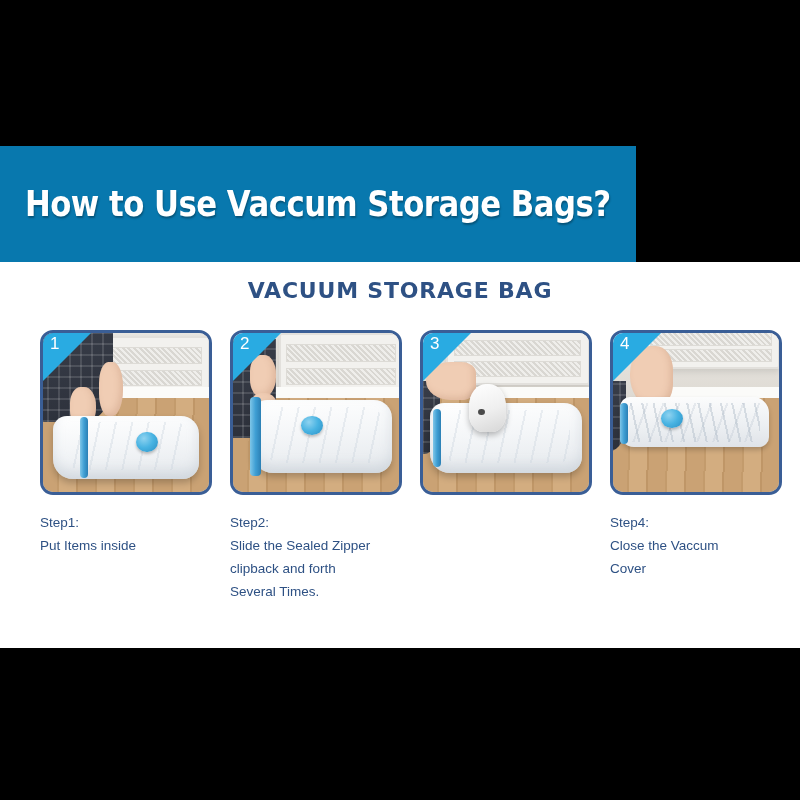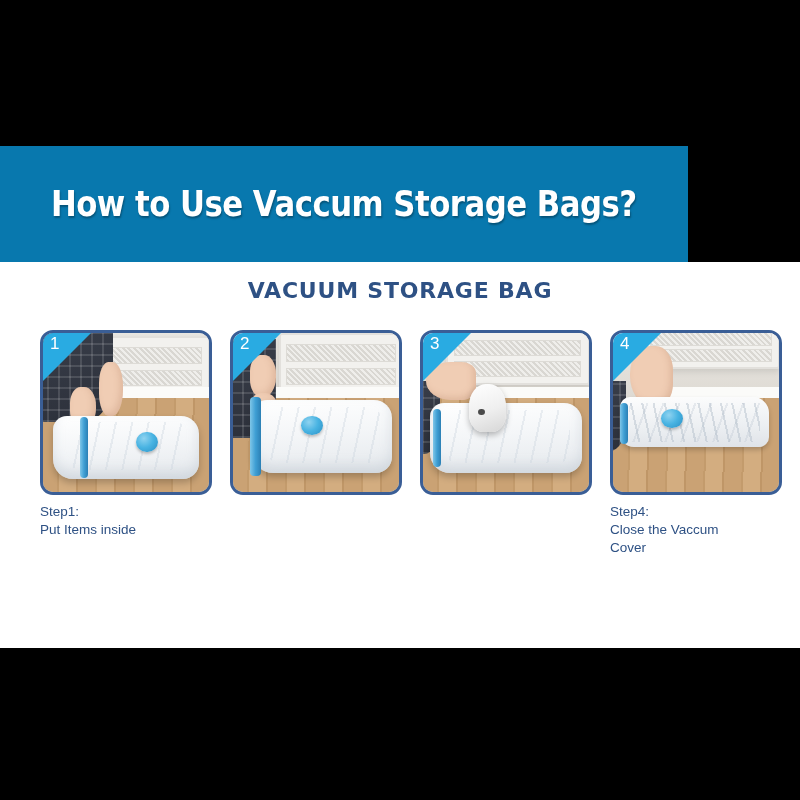--- a/index.html
+++ b/index.html
@@ -28,21 +28,21 @@
     background: #000000;
   }
   .letterbox.top { top: 0; height: 146px; }
   .letterbox.bottom { top: 648px; height: 152px; }
 
   
   .banner {
     position: absolute;
     left: 0;
     top: 146px;
-    width: 688px;
+    width: 636px;
     height: 116px;
     background: #0878AE;
     display: flex;
     align-items: center;
     justify-content: center;
   }
   .banner-title {
     color: #ffffff;
     font-family: "DejaVu Sans", sans-serif;
     font-size: 35px;
@@ -249,25 +249,25 @@
     content: "";
     position: absolute;
     inset: 12% 6% 10% 6%;
     background:
       repeating-linear-gradient(78deg, rgba(190,200,210,0.0) 0 9px, rgba(176,188,200,0.45) 9px 11px),
       repeating-linear-gradient(-70deg, rgba(190,200,210,0.0) 0 13px, rgba(186,196,208,0.30) 13px 15px);
   }
 
   
   .caption {
-    margin-top: 8px;
+    margin-top: 16px;
     color: #2E5184;
     font-family: "Liberation Sans", sans-serif;
     font-size: 13.5px;
-    line-height: 18px;
+    line-height: 23px;
     white-space: pre-line;
   }
 </style>
 </head>
 <body>
 
 <div class="page">
 
   <div class="letterbox top"></div>
 
@@ -316,20 +316,24 @@
             <div class="arm" style="left:10%;top:38%;width:17%;height:22%;"></div>
             <div class="bag" style="left:12%;top:42%;width:84%;height:46%;"></div>
             <div class="zipper" style="left:10%;top:40%;width:7%;height:50%;"></div>
             <div class="valve" style="left:41%;top:52%;width:13%;height:12%;"></div>
           </div>
           <div class="badge">
             <div class="tri"></div>
             <div class="num">2</div>
           </div>
         </div>
+        <div class="caption">Step2:
+Slide the Sealed Zipper
+clipback and forth
+Several Times.</div>
       </div>
 
       <div class="step">
         <div class="photo-frame">
           <div class="scene">
             <div class="wall"></div>
             <div class="shelf" style="left:14%;top:-2%;width:84%;height:32%;"></div>
             <div class="baseboard"></div>
             <div class="floor"></div>
             <div class="person plaid" style="left:-14%;top:30%;width:24%;height:46%;"></div>

